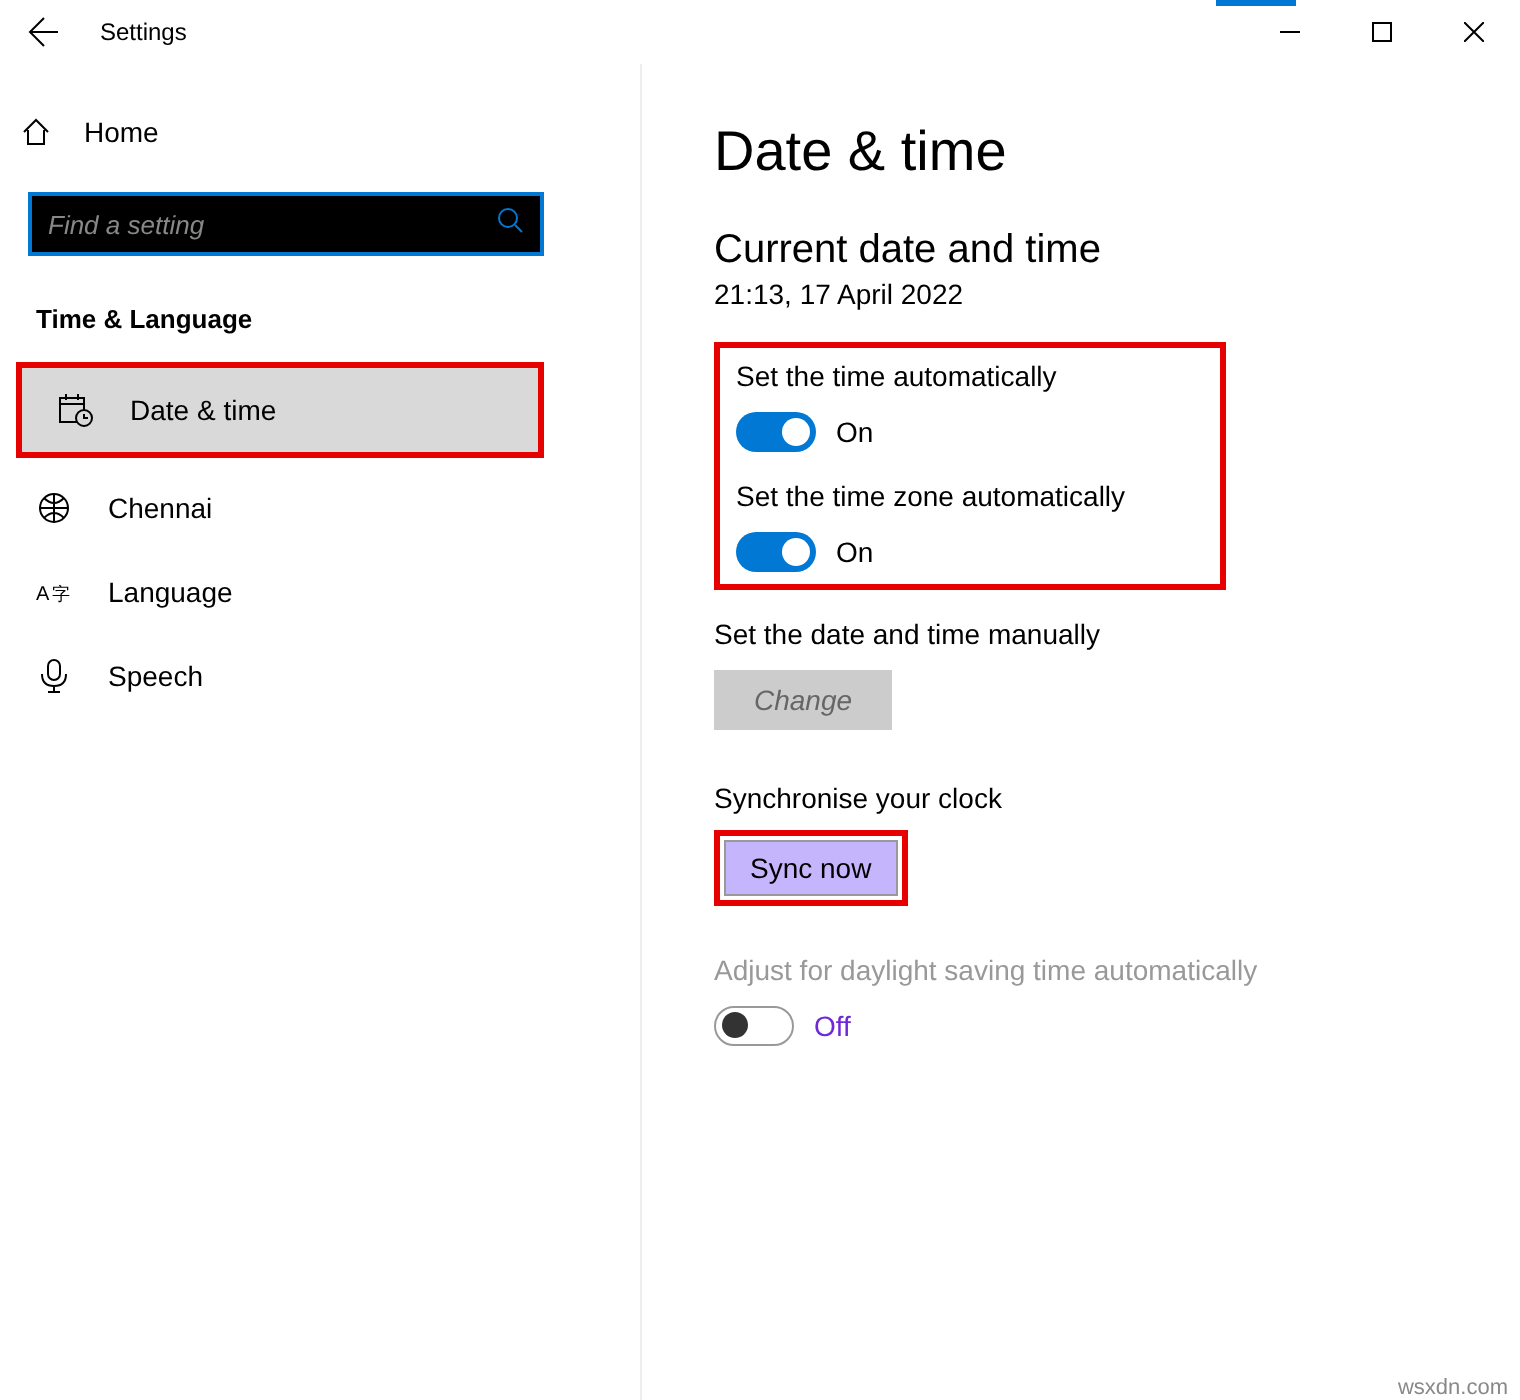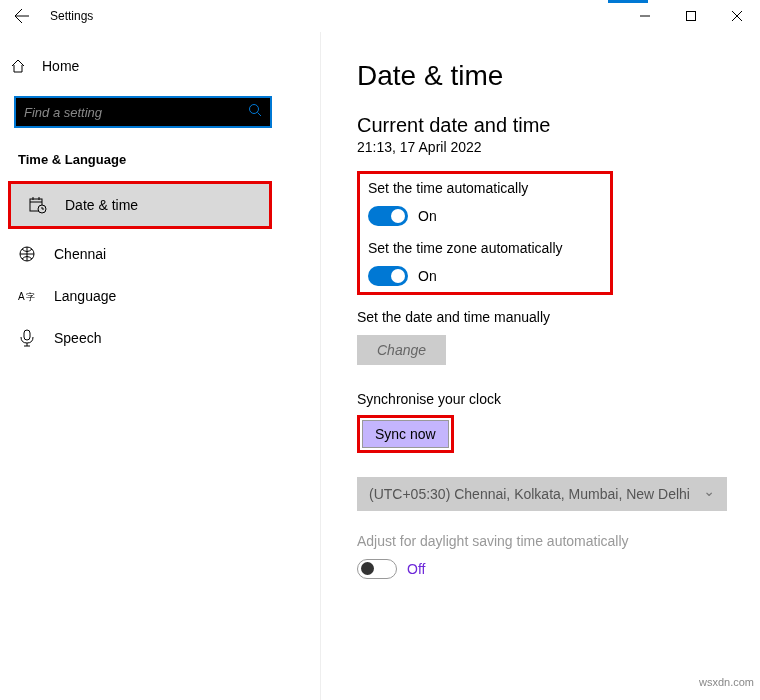--- a/index.html
+++ b/index.html
@@ -43,21 +43,21 @@
 .toggle.off::after { content: ""; position: absolute; left: 3px; top: 2px; width: 13px; height: 13px; border-radius: 50%; background: #333; }
 .toggle-state { font-size: 14px; }
 .disabled-btn { background: #ccc; color: #666; border: none; padding: 7px 20px; font-size: 14px; margin-bottom: 26px; cursor: not-allowed; display: inline-block; font-style: italic; }
 .sub-head { font-size: 14px; margin-bottom: 8px; }
 .sync-info { font-size: 14px; color: #666; line-height: 1.4; margin-bottom: 12px; }
 .sync-btn-wrap { border: 3px solid #e60000; display: inline-block; padding: 2px; margin-bottom: 24px; }
 .sync-btn { background: #c4b5fd; border: 1px solid #999; padding: 5px 12px; font-size: 14px; }
 .tz-select { width: 370px; background: #ccc; padding: 9px 12px; font-size: 14px; color: #555; margin-bottom: 22px; position: relative; }
 .tz-select::after { content: "⌄"; position: absolute; right: 12px; top: 6px; color: #777; font-size: 14px; }
 .dst-label { font-size: 14px; color: #999; margin-bottom: 10px; }
-.watermark { position: absolute; right: 6px; bottom: 12px; font-size: 11px; color: #888; }
+.watermark { position: absolute; right: 6px; bottom: 0; font-size: 11px; color: #888; }
 </style>
 </head>
 <body>
 
 <div class="titlebar">
   <div class="accent-bar"></div>
   <div class="back-btn">
     <svg width="16" height="16" viewBox="0 0 16 16">
         <path d="M8 1 L1 8 L8 15 M1 8 H15" stroke="#000" stroke-width="1" fill="none"></path>
       </svg>
@@ -159,23 +159,20 @@
     </div>
 
     <div class="setting-label">Set the date and time manually</div>
     <button class="disabled-btn" disabled="">Change</button>
 
     <div class="sub-head">Synchronise your clock</div>
     <div class="sync-btn-wrap">
       <button class="sync-btn">Sync now</button>
     </div>
 
-    <div class="tz-select">
-      <span>(UTC+05:30) Chennai, Kolkata, Mumbai, New Delhi</span>
-    </div>
 
     <div class="dst-label">Adjust for daylight saving time automatically</div>
     <div class="toggle-row">
       <div class="toggle off"></div>
       <span class="toggle-state" style="color:#6d28d9">Off</span>
     </div>
   </div>
 </div>
 
 <div class="watermark">wsxdn.com</div>

